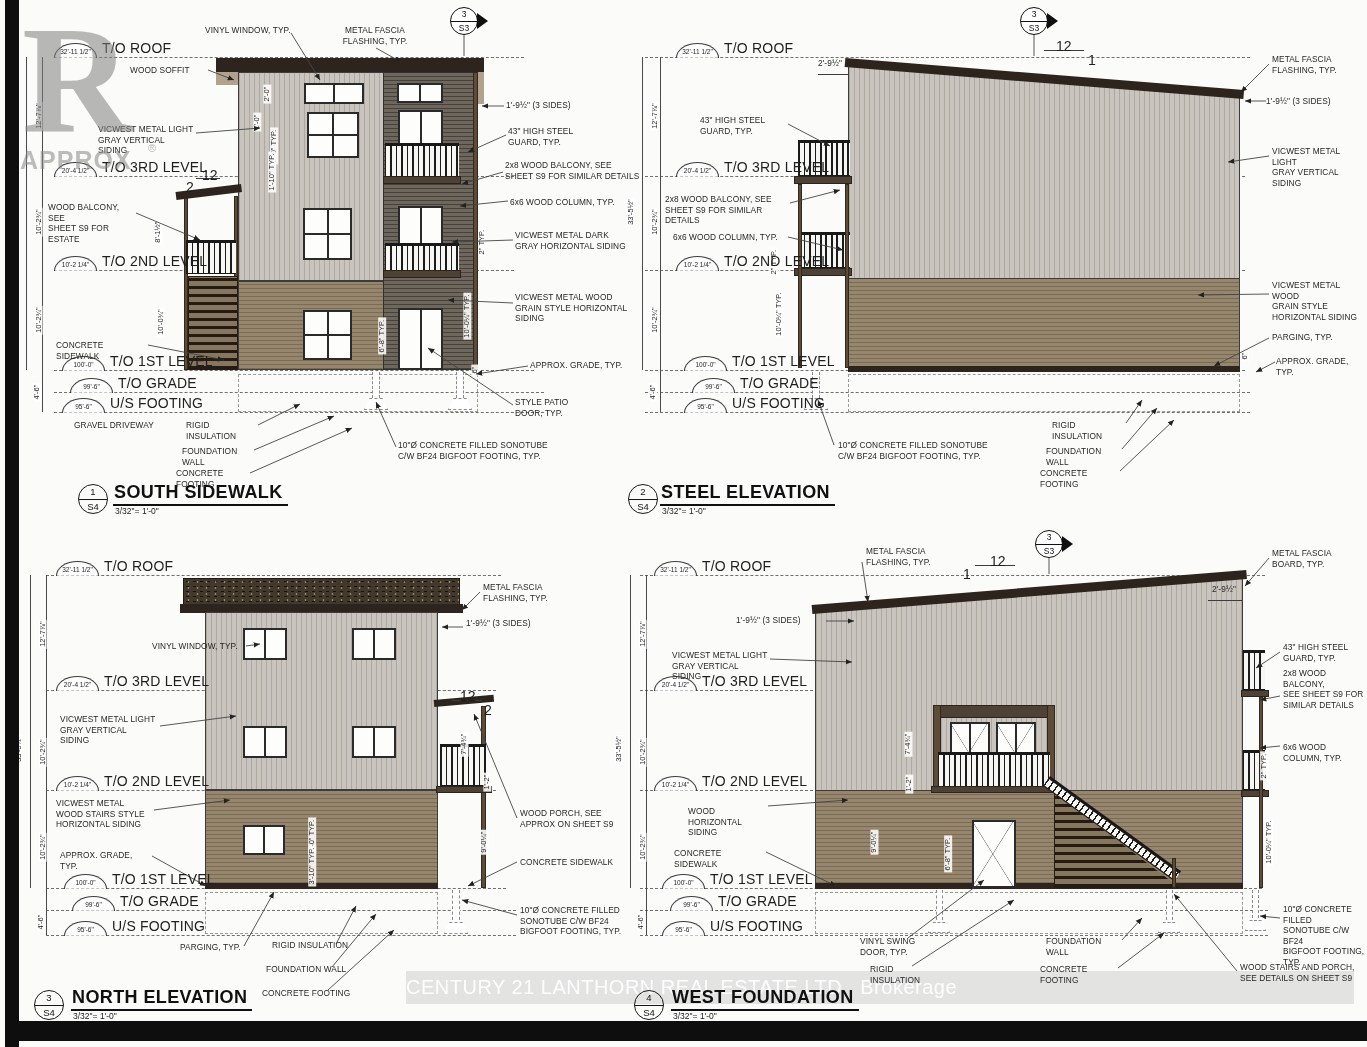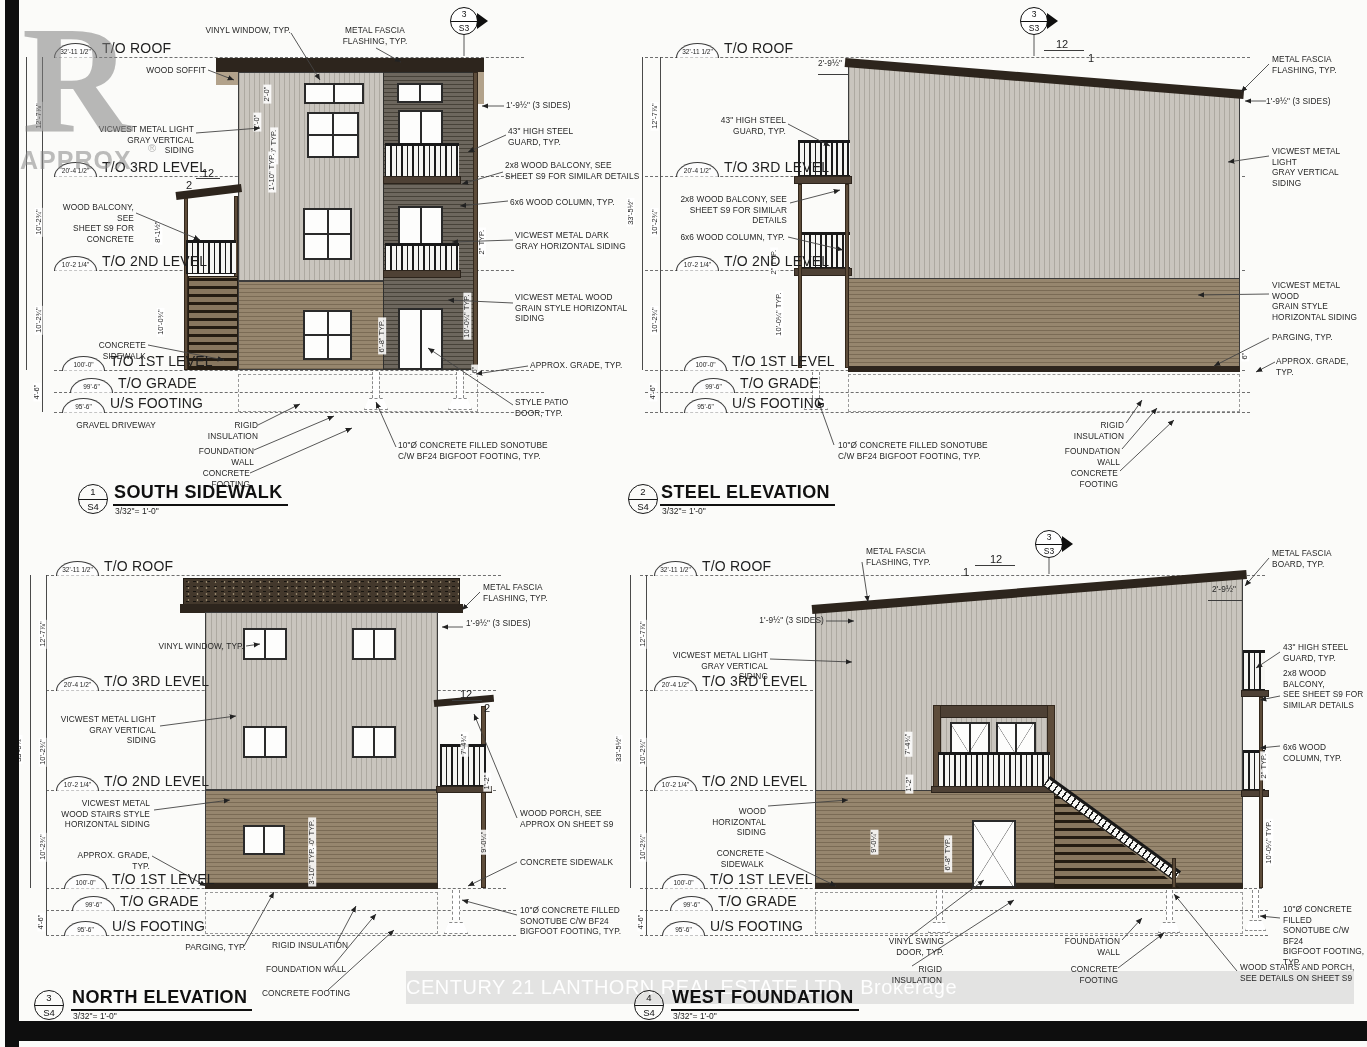--- a/index.html
+++ b/index.html
@@ -11,21 +11,21 @@
 .bar-bottom{position:absolute;left:5px;top:1021px;width:1362px;height:20px;background:#0e0e0e}
 
 .lline{position:absolute;height:0;border-top:1px dashed #6f6f6f}
 .lvl{position:absolute;display:flex;align-items:flex-end;gap:5px}
 .arc{display:inline-block;min-width:43px;height:15px;border:1px solid #3c3c3c;border-bottom:none;border-radius:22px 22px 0 0/15px 15px 0 0;font-size:6.5px;text-align:center;padding:4px 2px 0;color:#1e1e1e;background:rgba(255,255,255,.6);white-space:nowrap}
 .nm{font-size:14px;color:#1e1e1e;padding-bottom:2px;white-space:nowrap;letter-spacing:.2px}
 
 .vline{position:absolute;width:0;border-left:1px solid #4a4a4a}
 .vtext{position:absolute;font-size:7.5px;color:#1e1e1e;white-space:nowrap;transform:rotate(-90deg);transform-origin:center;background:rgba(255,255,255,.88);padding:0 2px;line-height:1.1;text-align:center}
 .sline{position:absolute;height:0;border-top:1px solid #3c3c3c}
-.snum{position:absolute;font-size:11px;color:#1e1e1e;white-space:nowrap}
+.snum{position:absolute;font-size:14px;color:#1e1e1e;white-space:nowrap}
 
 .sid-v{background:repeating-linear-gradient(90deg,#adA9a1 0 1px,#c9c5be 1px 5px);border:1px solid #3c3c3c}
 .sid-wood{background:repeating-linear-gradient(0deg,#7a6b55 0 1px,#96866e 1px 4px);border:1px solid #3c3c3c}
 .sid-dark{background:repeating-linear-gradient(0deg,#474239 0 1px,#6d675e 1px 4px);border:1px solid #30302e}
 .fascia{background:#2d251d}
 .soffit{background:#b2a28b}
 .roofspeck{background-color:#43382c;background-image:radial-gradient(rgba(214,197,160,.55) 1px,transparent 1.3px),radial-gradient(rgba(0,0,0,.65) 1px,transparent 1.3px);background-size:9px 6px,7px 5px;border:1px solid #1f1a14}
 .rail{background:repeating-linear-gradient(90deg,#1b1b1b 0 1.5px,#f6f6f3 1.5px 5.5px);border-top:3px solid #191919;border-bottom:1px solid #191919}
 .slab{background:#4e4135;border:1px solid #2c241c}
 .post{background:#5d4c3a;border:1px solid #33281d}
@@ -34,21 +34,21 @@
 .win::before{content:"";position:absolute;left:50%;top:0;bottom:0;width:2px;background:#2a2a2a;transform:translateX(-1px)}
 .win.p4::after{content:"";position:absolute;top:50%;left:0;right:0;height:2px;background:#2a2a2a;transform:translateY(-1px)}
 .door{position:absolute;background:#fdfdfc;border:2px solid #2a2a2a}
 .door.dbl::before{content:"";position:absolute;left:50%;top:0;bottom:0;width:2px;background:#2a2a2a;transform:translateX(-1px)}
 .xglass{background-image:linear-gradient(to top right,transparent 47.5%,#8a8a8a 48.5%,transparent 49.5%),linear-gradient(to bottom right,transparent 47.5%,#8a8a8a 48.5%,transparent 49.5%)}
 .dashbox{position:absolute;border:1px dashed #9a9a9a}
 .sono-stem{position:absolute;border-left:1px dashed #8a8a8a;border-right:1px dashed #8a8a8a;background:#fff}
 .sono-foot{position:absolute;background:#fff;border:1px dashed #8a8a8a;clip-path:polygon(20% 0,80% 0,100% 100%,0 100%)}
 
 .lbl{position:absolute;font-size:8.3px;line-height:1.28;color:#262626;white-space:pre-line;letter-spacing:.1px}
-.r{text-align:right}.c{text-align:center}
+.r{}.c{text-align:center}
 
 .tcirc{position:absolute;width:30px;height:30px;border:1.6px solid #181818;border-radius:50%;display:flex;flex-direction:column;text-align:center;font-size:9.5px;color:#111;background:transparent}
 .tcirc .tn{flex:1;border-bottom:1.4px solid #181818;line-height:14px}
 .tcirc .ts{flex:1;line-height:13px}
 .ttitle{position:absolute;font-size:18px;font-weight:bold;color:#101010;border-bottom:2.6px solid #101010;padding:0 5px 1px 1px;letter-spacing:.4px;white-space:nowrap}
 .tscale{position:absolute;font-size:8.5px;color:#1b1b1b}
 
 .smark{position:absolute;width:28px;height:28px;border:1.6px solid #0f0f0f;border-radius:50%;background:#fff;display:flex;flex-direction:column;font-size:8.5px;text-align:center;color:#0f0f0f;z-index:4}
 .smark span{flex:1;line-height:13px}
 .smark .sm-n{border-bottom:1.5px solid #0f0f0f}
@@ -414,21 +414,21 @@
 <div class="vtext" style="left:1250px;top:762px">2" TYP.</div>
 <div class="vtext" style="left:1246px;top:838px">10'-0¼" TYP.</div>
 
 <div class="lbl r zt" style="left:205px;top:25px;width:86px">VINYL WINDOW, TYP.</div>
 <div class="lbl c zt" style="left:334px;top:25px;width:82px">METAL FASCIA
 FLASHING, TYP.</div>
 <div class="lbl r zt" style="left:130px;top:65px;width:76px">WOOD SOFFIT</div>
 <div class="lbl r zt" style="left:98px;top:124px;width:96px">VICWEST METAL LIGHT
 GRAY VERTICAL SIDING</div>
 <div class="lbl r zt" style="left:48px;top:202px;width:86px">WOOD BALCONY, SEE
-SHEET S9 FOR CONCRETE</div>
+SHEET S9 FOR ESTATE</div>
 <div class="lbl r zt" style="left:56px;top:340px;width:90px">CONCRETE SIDEWALK</div>
 <div class="lbl r zt" style="left:74px;top:420px;width:82px">GRAVEL DRIVEWAY</div>
 <div class="lbl r zt" style="left:186px;top:420px;width:72px">RIGID INSULATION</div>
 <div class="lbl r zt" style="left:182px;top:446px;width:72px">FOUNDATION WALL</div>
 <div class="lbl r zt" style="left:176px;top:468px;width:74px">CONCRETE FOOTING</div>
 <div class="lbl zt" style="left:506px;top:100px">1'-9½" (3 SIDES)</div>
 <div class="lbl zt" style="left:508px;top:126px">43" HIGH STEEL
 GUARD, TYP.</div>
 <div class="lbl zt" style="left:505px;top:160px">2x8 WOOD BALCONY, SEE
 SHEET S9 FOR SIMILAR DETAILS</div>

